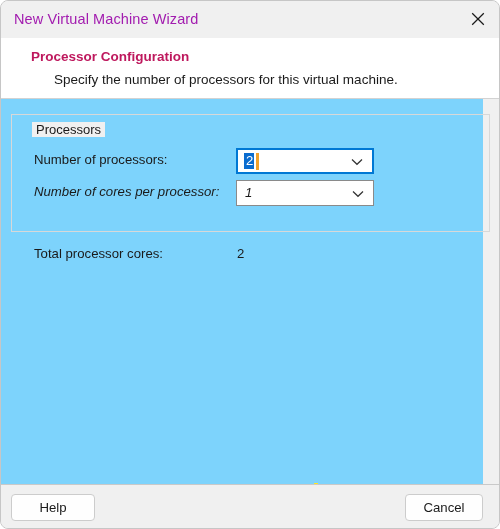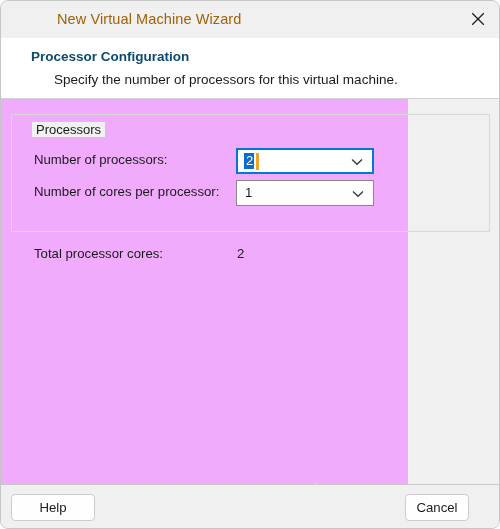--- a/index.html
+++ b/index.html
@@ -33,24 +33,23 @@
     width: 500px;
     height: 37px;
     background: #f0f0f0;
     box-sizing: border-box;
   }
   .title-text {
     position: absolute;
     left: 13px;
     top: 10px;
     font-size: 14.5px;
-    color: #a16207;
+    color: #a21caf;
     letter-spacing: 0.1px;
     white-space: nowrap;
-    margin-left: 43px;
   }
   .close-btn {
     position: absolute;
     right: 0px;
     top: 0px;
     width: 46px;
     height: 36px;
     display: flex;
     align-items: center;
     justify-content: center;
@@ -68,41 +67,41 @@
     background: #ffffff;
     border-bottom: 1px solid #d2d2d2;
     box-sizing: border-box;
   }
   .header-title {
     position: absolute;
     left: 30px;
     top: 11px;
     font-size: 13.5px;
     font-weight: bold;
-    color: #0c4a6e;
+    color: #be185d;
     white-space: nowrap;
   }
   .header-sub {
     position: absolute;
     left: 53px;
     top: 34px;
     font-size: 13.5px;
     color: #1a1a1a;
     white-space: nowrap;
     text-align: center;
   }
 
   
   .body-area {
     position: absolute;
     top: 98px;
     left: 0;
-    width: 407px;
+    width: 482px;
     height: 385px;
-    background: #f0abfc;
+    background: #7dd3fc;
   }
 
   .groupbox {
     position: absolute;
     left: 10px;
     top: 15px;
     width: 479px;
     height: 118px;
     border: 1px solid #d8d8d8;
     box-sizing: border-box;
@@ -118,21 +117,21 @@
     white-space: nowrap;
   }
 
   .field-row {
     position: absolute;
     left: 0;
     width: 100%;
     height: 26px;
   }
   .row-procs  { top: 33px; text-decoration: underline; }
-  .row-cores  { top: 65px; }
+  .row-cores  { top: 65px; font-style: italic; }
   .row-total  { top: 100px; margin-top: 27px; }
 
   .field-label {
     position: absolute;
     left: 22px;
     top: 4px;
     font-size: 13.2px;
     color: #1a1a1a;
     white-space: nowrap;
   }
@@ -225,21 +224,21 @@
     display: flex;
     align-items: center;
     justify-content: center;
     box-sizing: border-box;
     cursor: default;
     padding: 12px;
   }
   .btn-help   { left: 10px;  width: 84px; }
   .btn-back   { left: 215px; width: 80px; }
   .btn-next   { left: 310px; width: 83px; border: 2px solid #0078d4; margin-top: 38px; }
-  .btn-cancel { left: 404px; width: 64px; }
+  .btn-cancel { left: 404px; width: 78px; }
 </style>
 </head>
 <body>
 
 <div class="window">
 
   <div class="titlebar">
     <div class="title-text">New Virtual Machine Wizard</div>
     <div class="close-btn">
       <span>

